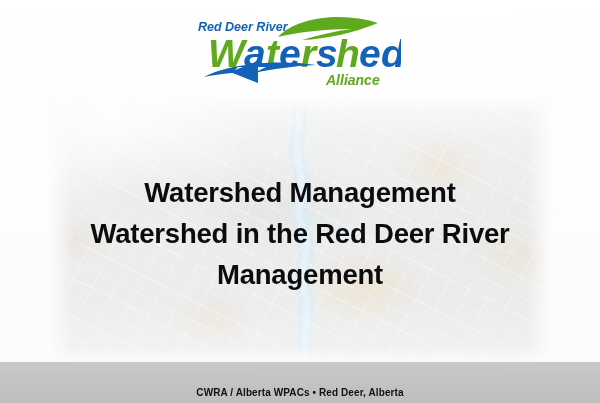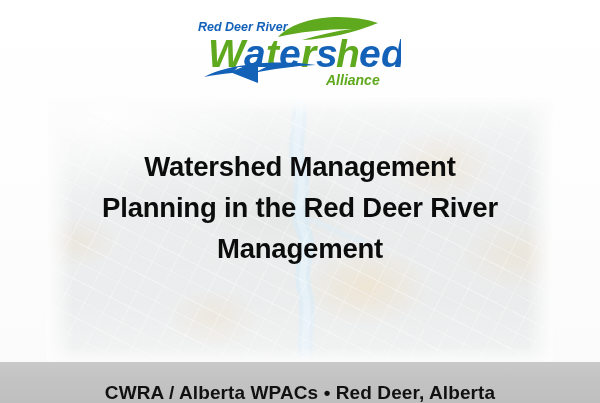--- a/index.html
+++ b/index.html
@@ -32,21 +32,21 @@
     top: 362px;
     width: 600px;
     height: 41px;
     background: linear-gradient(180deg, #c9c9c9 0%, #c3c3c3 40%, #bfbfbf 100%);
     display: flex;
     align-items: center;
     justify-content: center;
   }
 
   #footer-text {
-    font-size: 19px;
+    font-size: 10px;
     font-weight: bold;
     color: #111111;
     letter-spacing: 0.1px;
     white-space: nowrap;
     margin-top: 20px;
   }
 
   
   #logo {
     position: absolute;
@@ -122,21 +122,21 @@
       linear-gradient(90deg, rgba(253,253,253,1) 0px, rgba(253,253,253,0) 26px),
       linear-gradient(270deg, rgba(253,253,253,1) 0px, rgba(253,253,253,0) 26px),
       linear-gradient(180deg, rgba(253,253,253,1) 0px, rgba(253,253,253,0) 16px),
       linear-gradient(0deg, rgba(250,250,250,0.95) 0px, rgba(250,250,250,0) 14px);
   }
 
   
   #title-block {
     position: absolute;
     left: 50px;
-    top: 146px;
+    top: 172px;
     width: 500px;
     text-align: center;
   }
 
   .title-line {
     font-size: 27.5px;
     font-weight: bold;
     color: #0c0c0c;
     line-height: 41px;
     letter-spacing: -0.2px;
@@ -189,21 +189,21 @@
       </svg>
     </div>
 
     <div id="photo-grid"></div>
     <div id="photo-wash"></div>
     <div id="photo-feather"></div>
   </div>
 
   <div id="title-block">
     <div class="title-line">Watershed Management</div>
-    <div class="title-line">Planning in the Red Deer River</div>
+    <div class="title-line">Watershed in the Red Deer River</div>
     <div class="title-line">Management</div>
   </div>
 
   <div id="footer-band">
     <div id="footer-text">CWRA / Alberta WPACs • Red Deer, Alberta</div>
   </div>
 
 </div>
 
 </body></html>

